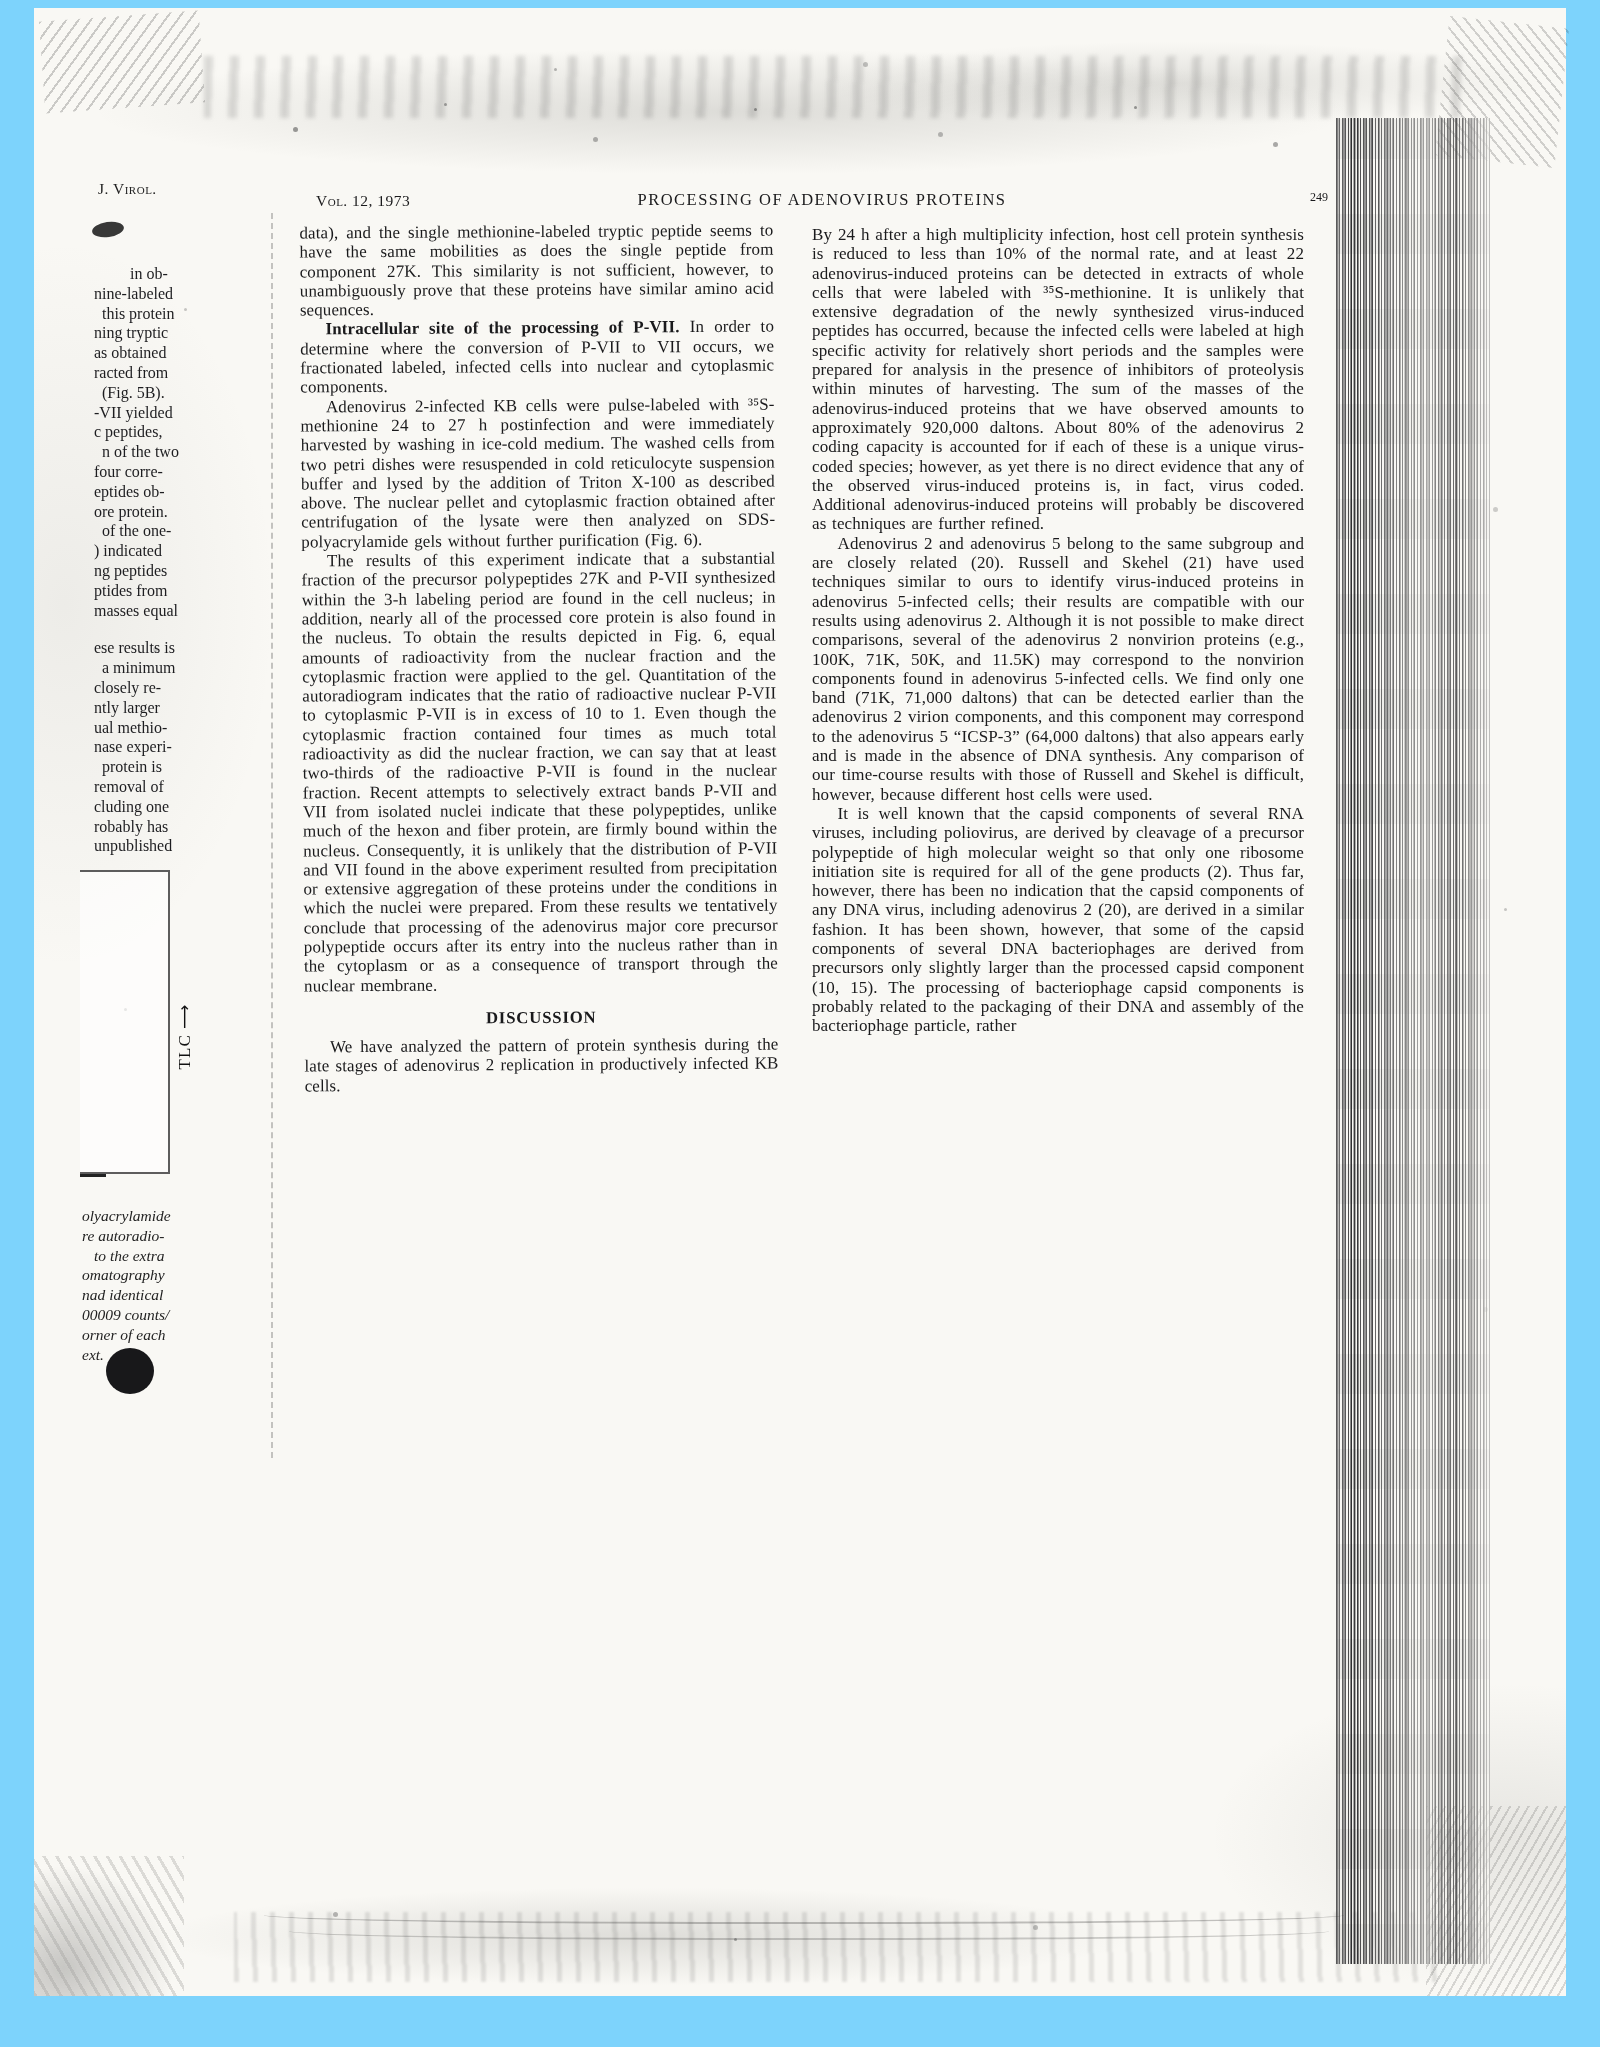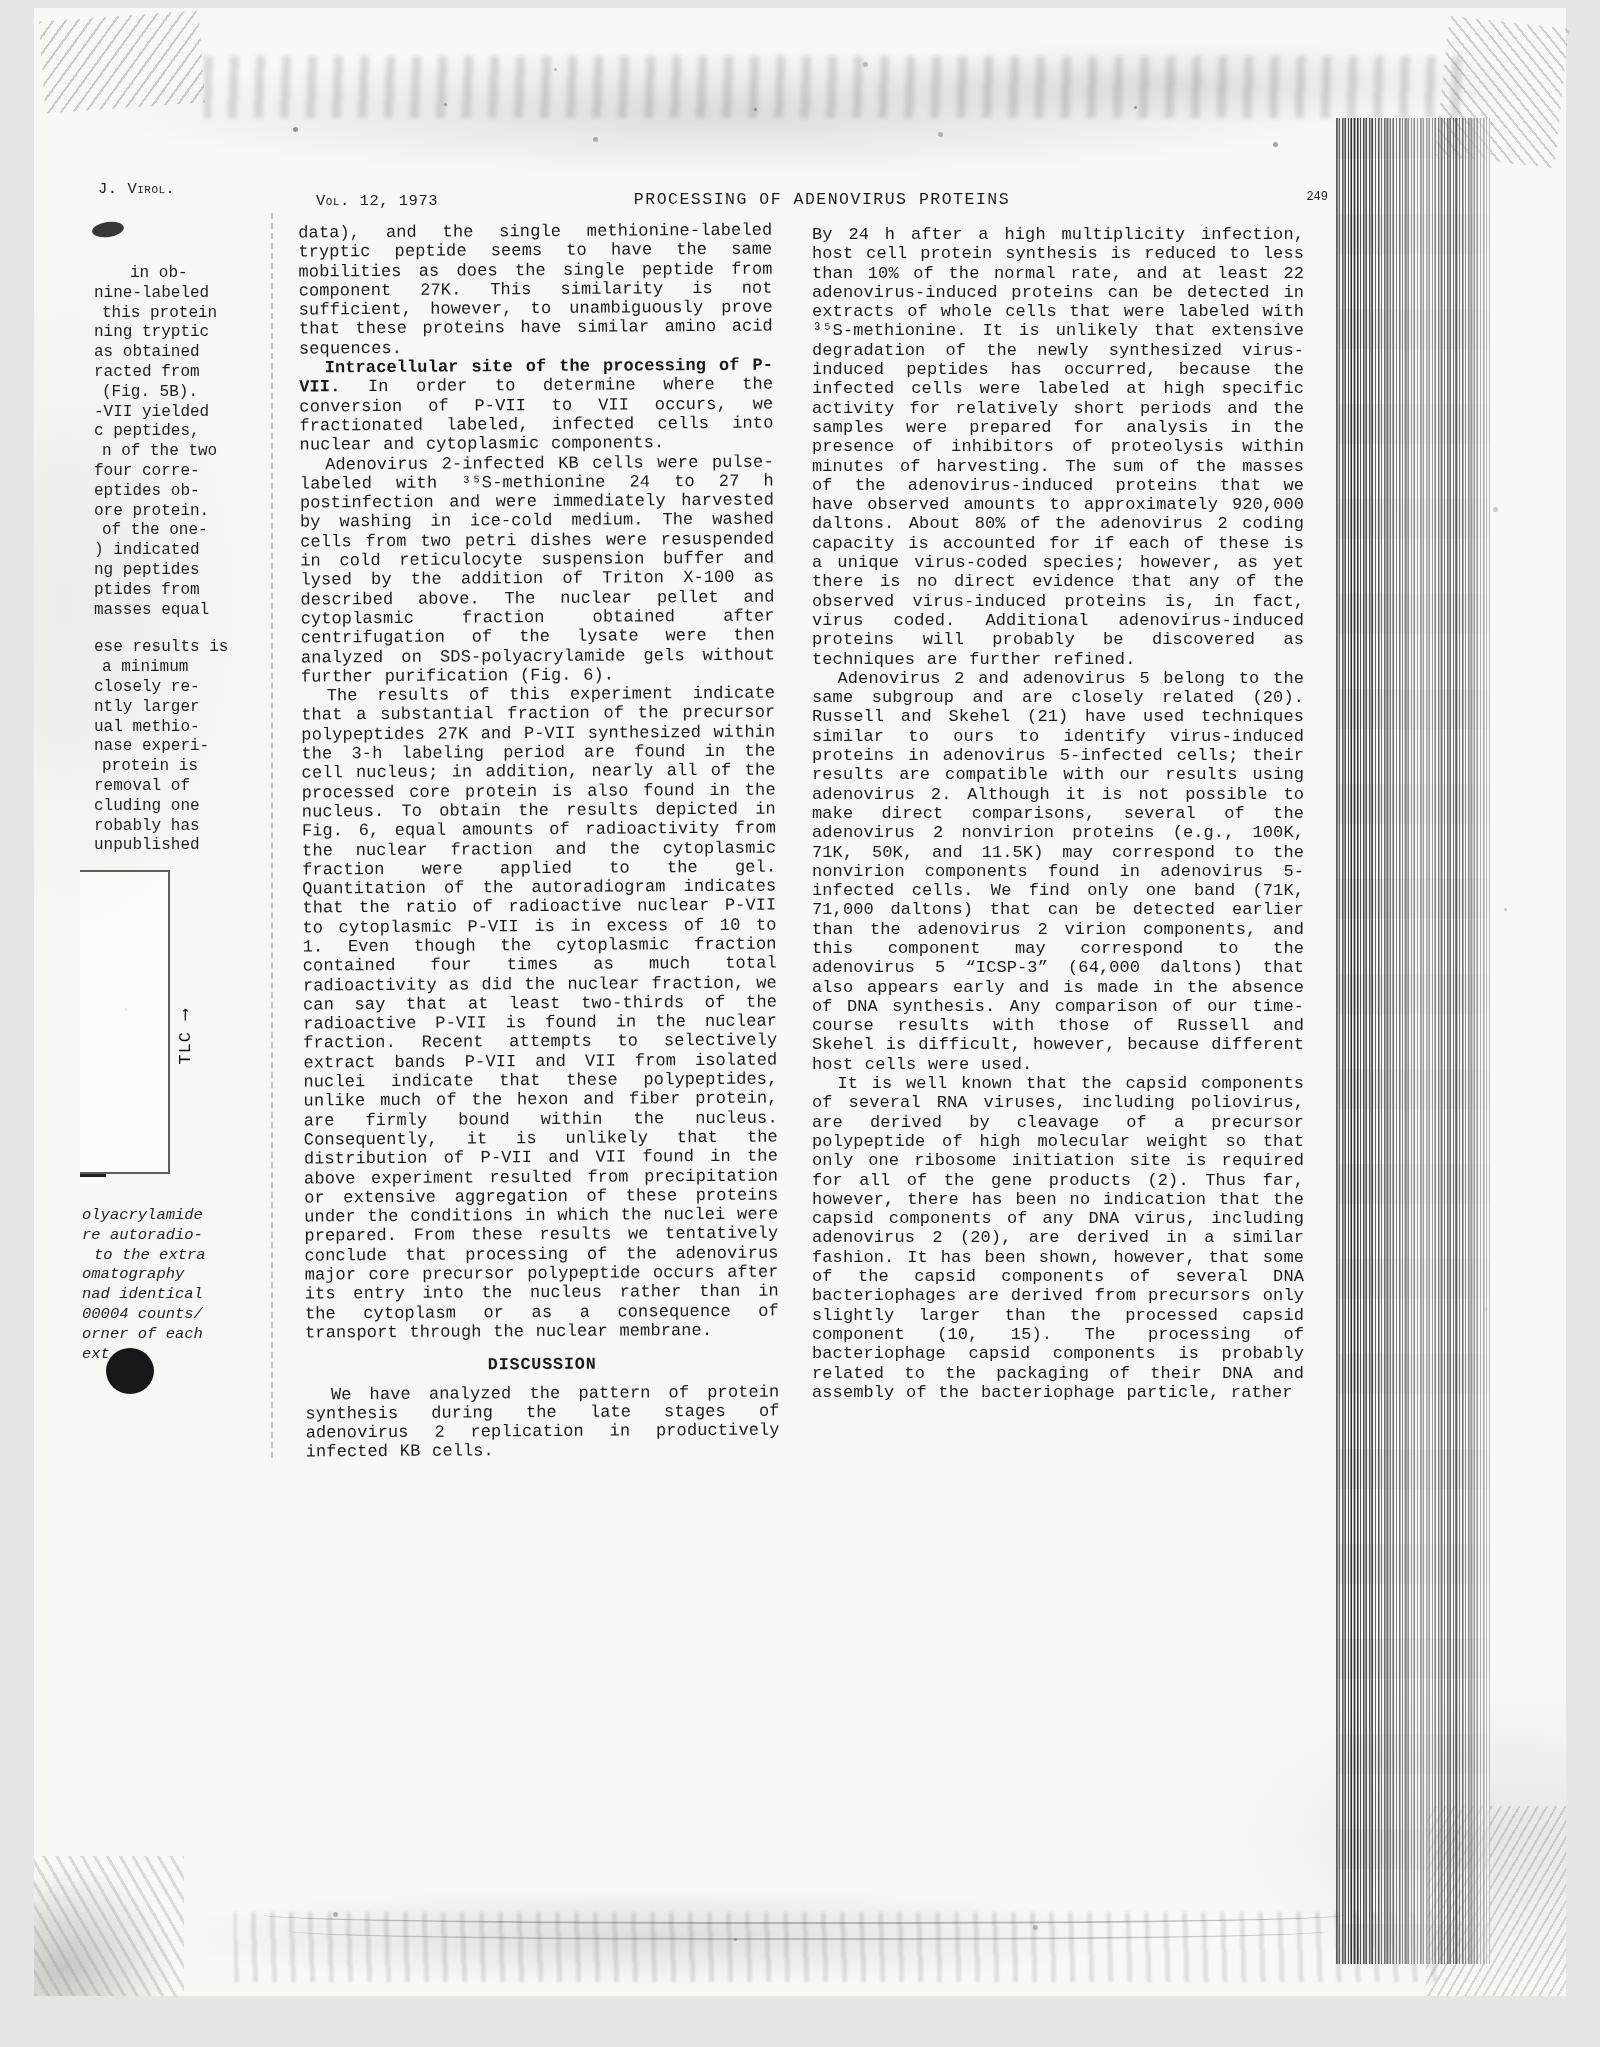--- a/index.html
+++ b/index.html
@@ -1,17 +1,17 @@
 <!DOCTYPE html>
 <html lang="en" style="--paper: #f9f8f4; --ink: #1a1a1c;"><head>
 <meta charset="utf-8">
 <style>
   html,body{margin:0;padding:0;background:#0b0b0d;}
-  .canvas{position:relative;width:1600px;height:2047px;background:#e5e5e5;overflow:hidden;
-          font-family:Liberation Mono, monospace;}
+  .canvas{position:relative;width:1600px;height:2047px;background:#7dd3fc;overflow:hidden;
+          font-family:Liberation Serif, serif;}
   .scan{position:absolute;left:34px;top:8px;width:1532px;height:1988px;
     background:
       radial-gradient(ellipse 900px 90px at 45% 5.2%, rgba(110,110,105,0.20), transparent 70%),
       radial-gradient(ellipse 520px 60px at 75% 3.8%, rgba(120,120,115,0.18), transparent 70%),
       radial-gradient(ellipse 300px 520px at 2% 30%, rgba(130,130,125,0.10), transparent 70%),
       radial-gradient(ellipse 420px 220px at 96% 92%, rgba(120,120,115,0.14), transparent 70%),
       radial-gradient(ellipse 700px 70px at 40% 97%, rgba(100,100,95,0.18), transparent 70%),
       linear-gradient(var(--paper,#f9f8f4), var(--paper,#f9f8f4));
   }
   
@@ -152,21 +152,21 @@
     <div class="cut-figure"></div>
     <div class="tlc">TLC ⟶</div>
     <div class="axis-dash"></div>
 
     <div class="caption-frags">
       <div class="cap">olyacrylamide</div>
       <div class="cap">re autoradio-</div>
       <div class="cap sh">to the extra</div>
       <div class="cap">omatography</div>
       <div class="cap">nad identical</div>
-      <div class="cap">00004 counts/</div>
+      <div class="cap">00009 counts/</div>
       <div class="cap">orner of each</div>
       <div class="cap">ext.</div>
     </div>
     <div class="punch-hole"></div>
 
     <div class="page-header">
       <span class="vol">Vol. 12, 1973</span>
       <span class="title">PROCESSING OF ADENOVIRUS PROTEINS</span>
       <span class="pageno">249</span>
     </div>

